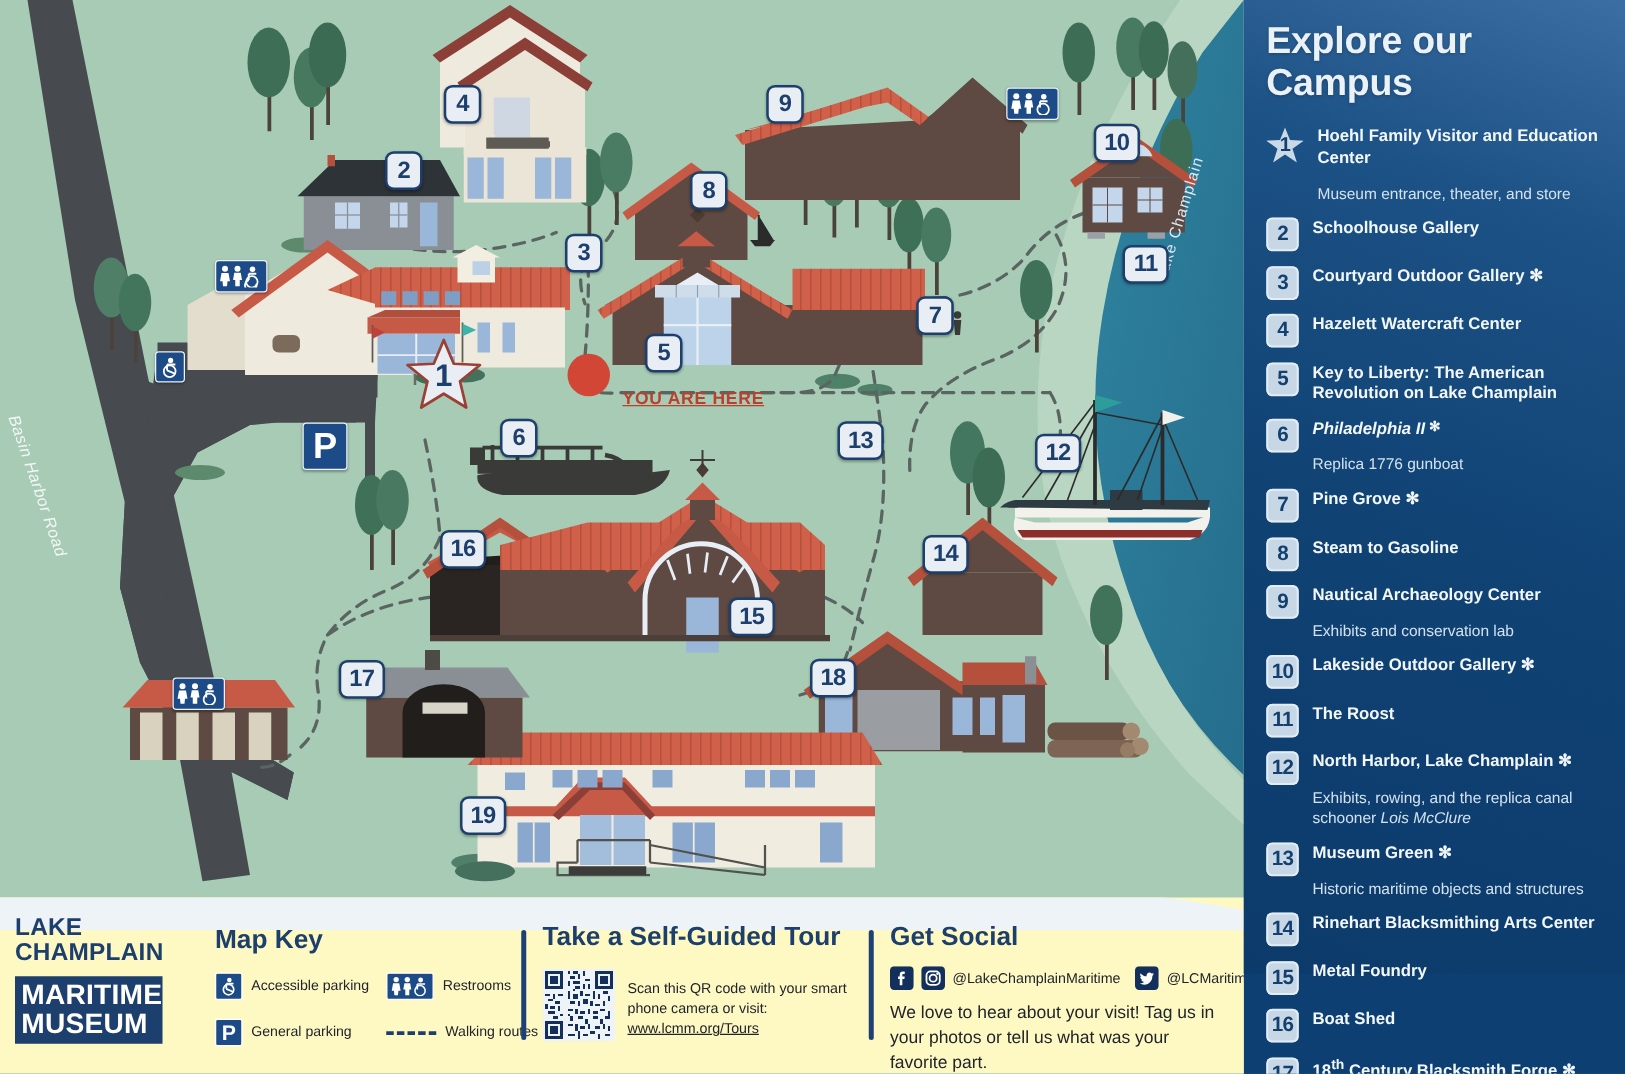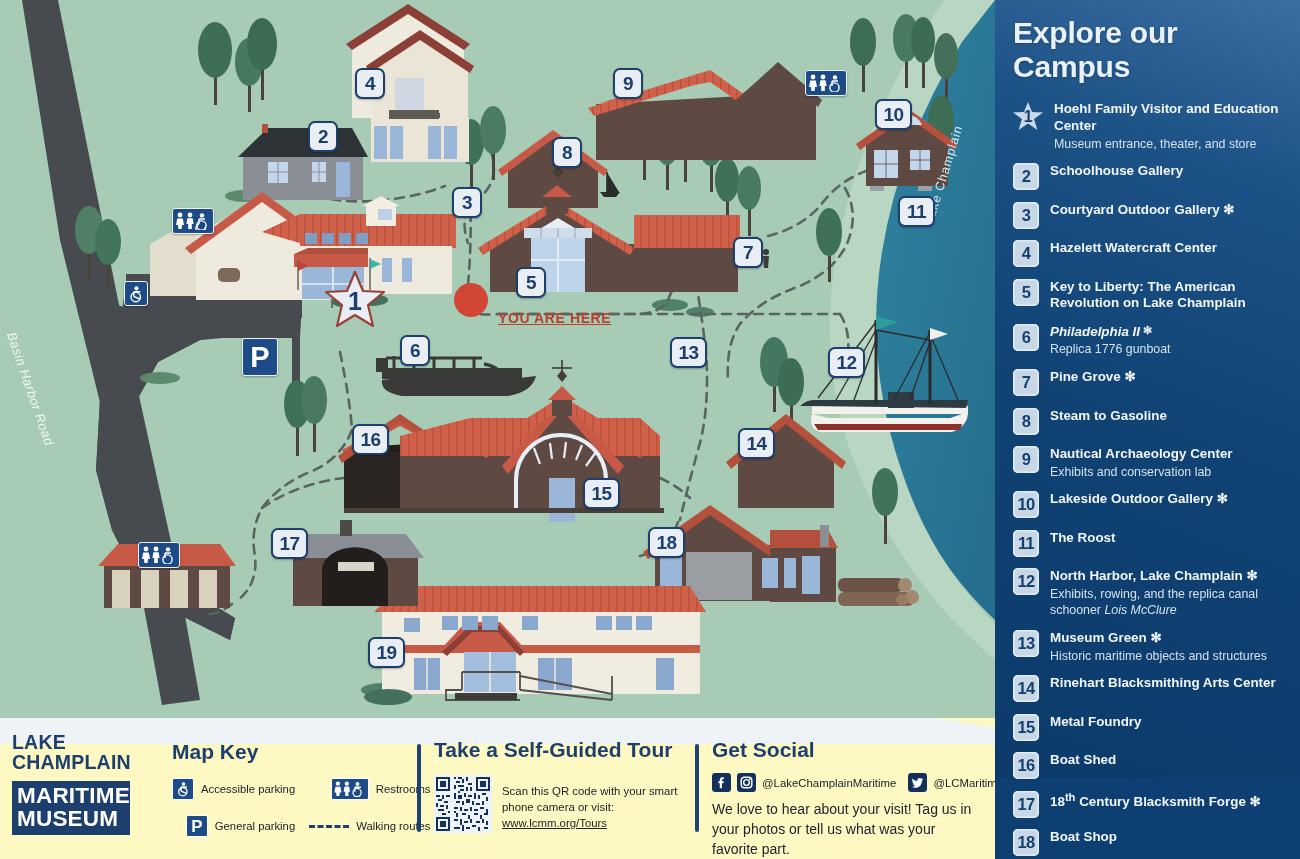--- a/index.html
+++ b/index.html
@@ -57,21 +57,21 @@
   .logo .box div { color:#fff; font-size:22.5px; font-weight:bold; line-height:1.04;
       letter-spacing:.2px; }
 
   .panel-title { color:#1d3f6e; font-weight:bold; }
 
   
   .mapkey { position:absolute; left:172px; top:22px; width:230px; }
   .mapkey h3 { font-size:21px; }
   .keygrid { margin-top:14px; display:grid; grid-template-columns:auto auto;
       column-gap:14px; row-gap:15px; align-items:center; }
-  .keyrow { display:flex; align-items:center; gap:7px;justify-content:flex-end; }
+  .keyrow { display:flex; align-items:center; gap:7px; }
   .keyrow span.lbl { font-size:11.3px; color:#20242b; white-space:nowrap; }
   .ksign { background:#1c4b87; border:1.3px solid #fff; border-radius:2px;
       display:flex; align-items:center; justify-content:center; gap:1px;
       width:22px; height:22px; flex:none; }
   .ksign.rest { width:38px; }
   .dashline { width:40px; height:0; border-top:3.5px dashed #1d3f6e; flex:none; }
 
   .vdiv { position:absolute; width:4px; border-radius:2px; background:#1d4174;
       top:26px; height:88px; }
 
@@ -102,21 +102,21 @@
      background:#c7d7e6; color:#14406f; font-weight:bold; font-size:16.5px;
      display:flex; align-items:center; justify-content:center;
      box-shadow:inset 0 0 0 1.6px #e3edf5; letter-spacing:-.6px; margin-top:1px; }
   .lnum.star { background:none; box-shadow:none; width:30px; height:30px;
      position:relative; }
   .lnum.star .sg { position:absolute; left:0; top:0; }
   .lnum.star .sn { position:relative; z-index:2; font-size:16px; margin-top:2px;}
   .ltext { padding-top:1px; }
   .ltitle { color:#f2f7fb; font-size:13.4px; font-weight:bold; line-height:1.25; }
   .ltitle .ital { font-style:italic; }
-  .lsub { color:#d3e2ee; font-size:12.4px; line-height:1.3; margin-top:1px; }
+  .lsub { color:#d3e2ee; font-size:12.4px; line-height:1.3; margin-top:12px; }
   .lsub .ital { font-style:italic; }
   .ast { font-size:11px; vertical-align:2px; }
 </style>
 </head>
 <body>
 
 <div id="root">
 
   <div id="map">
     <svg id="mapsvg" viewBox="0 0 995 859">

